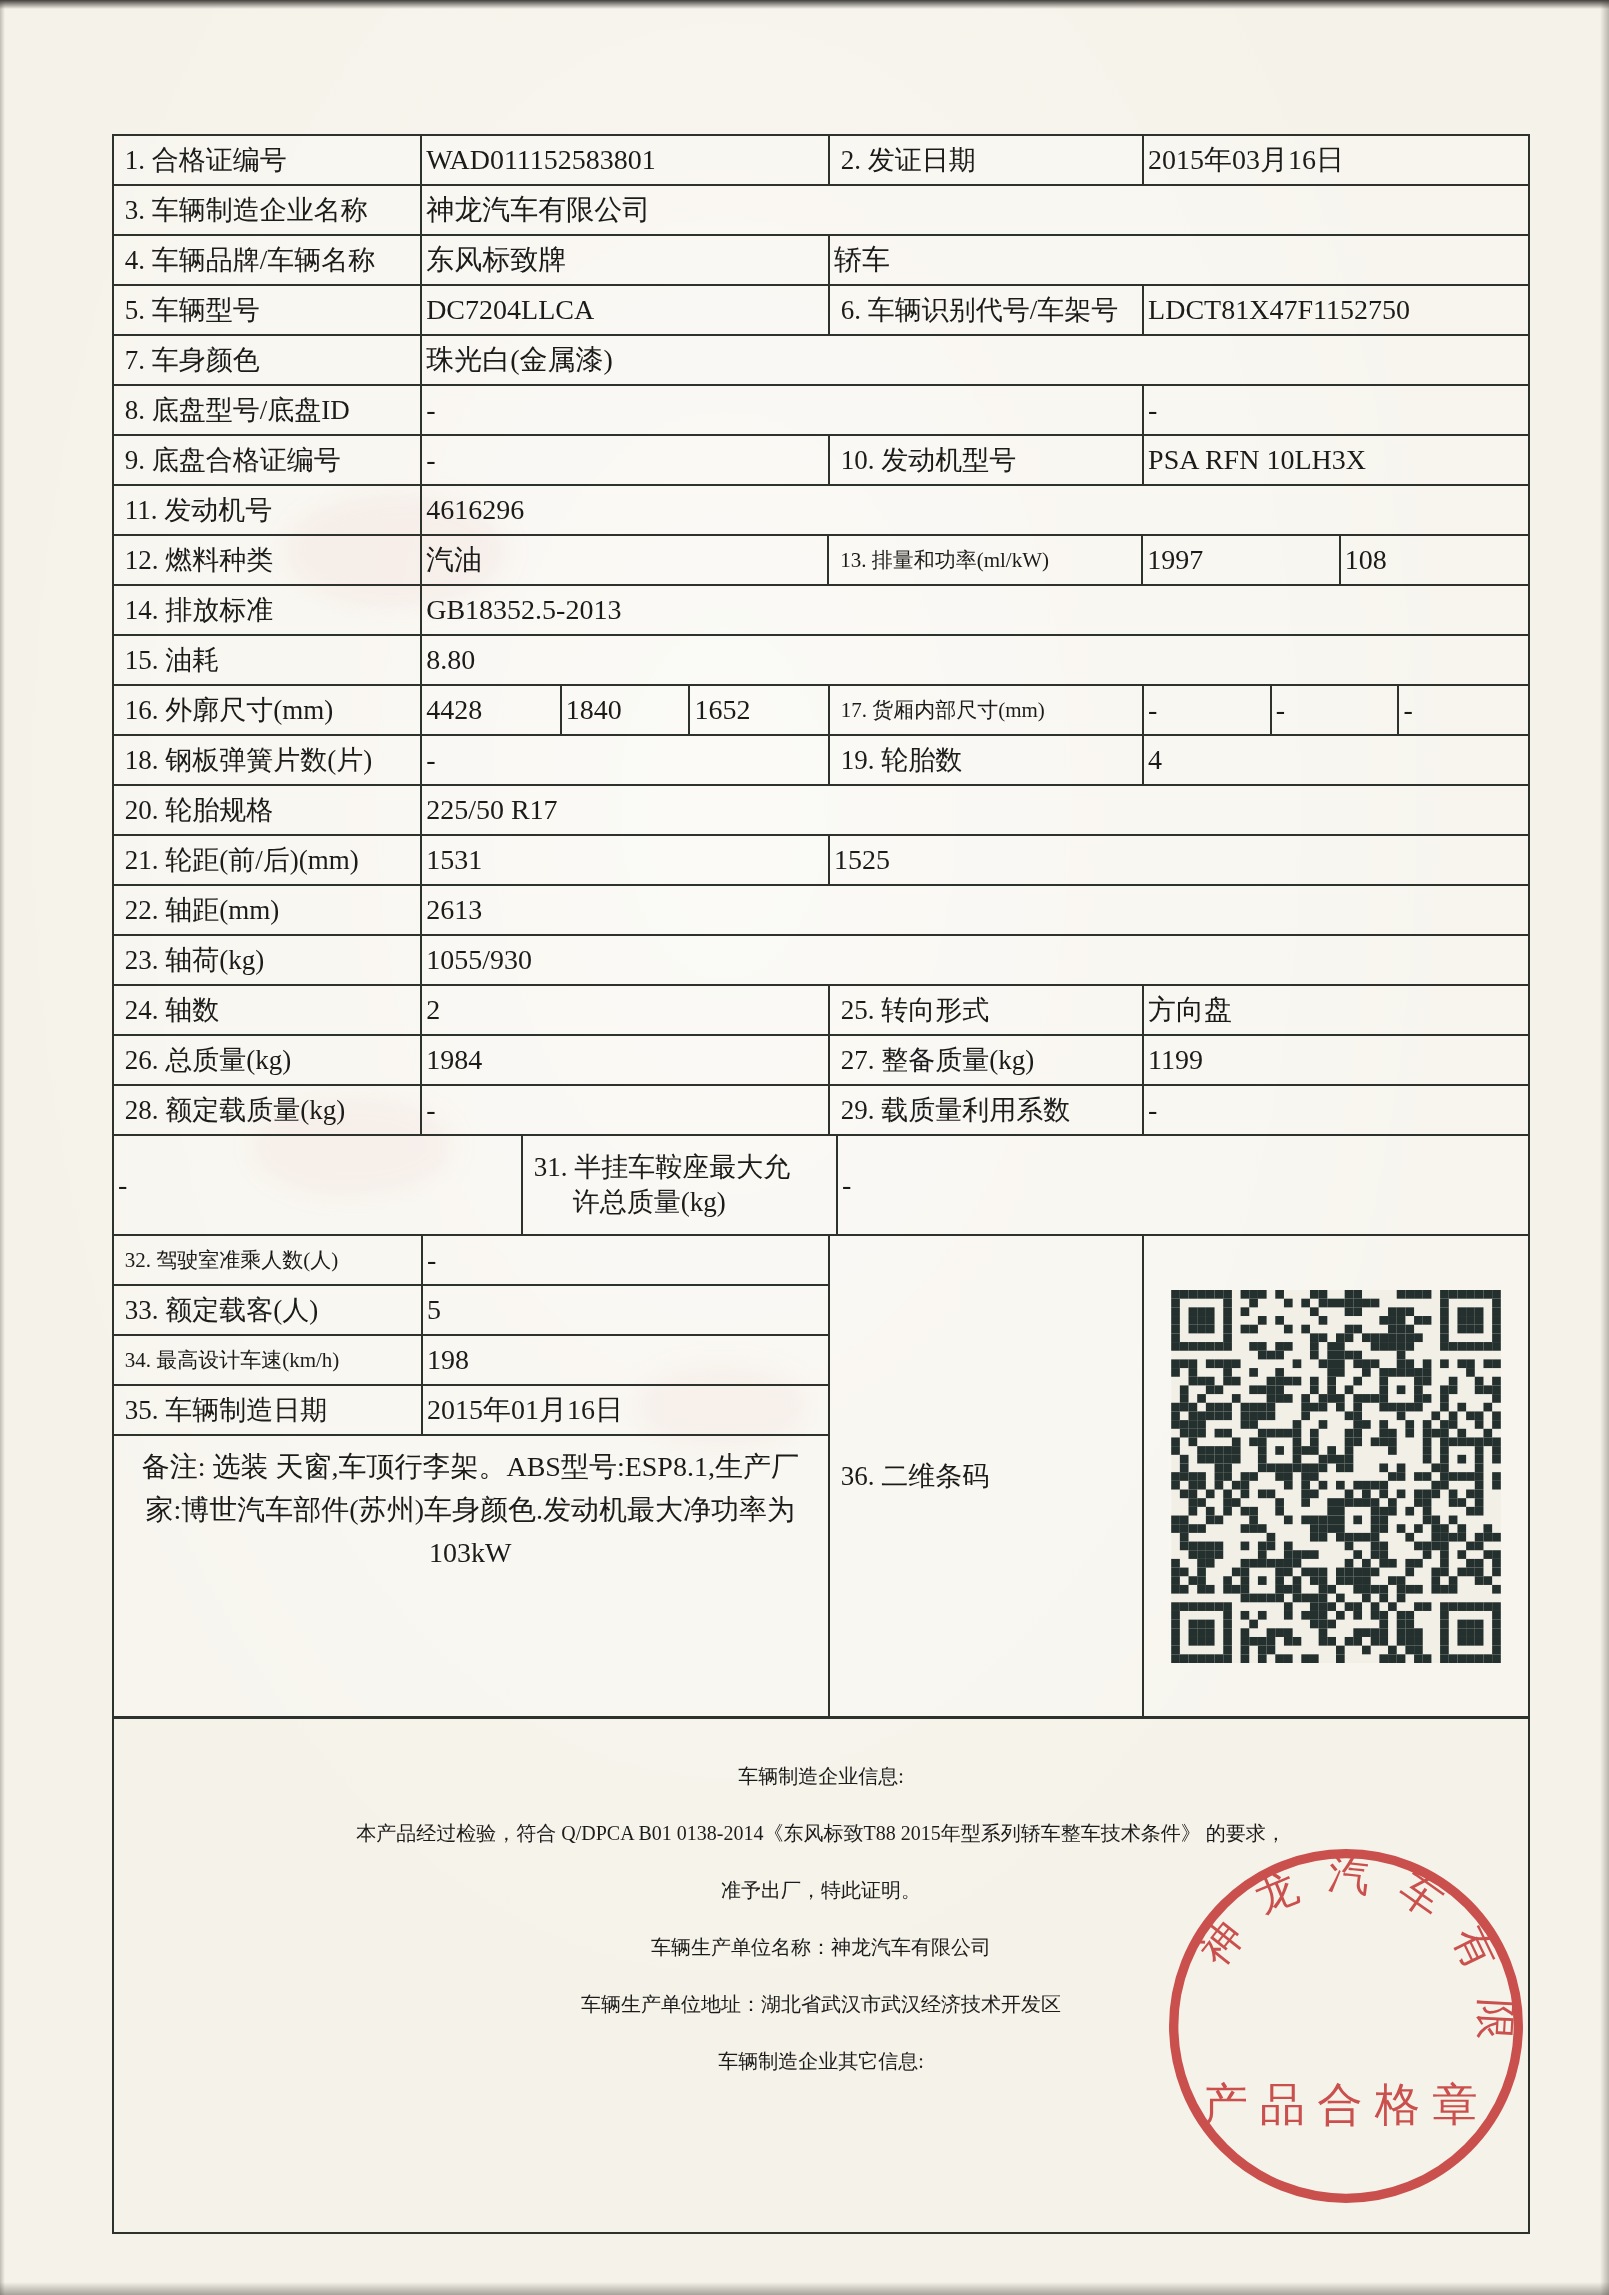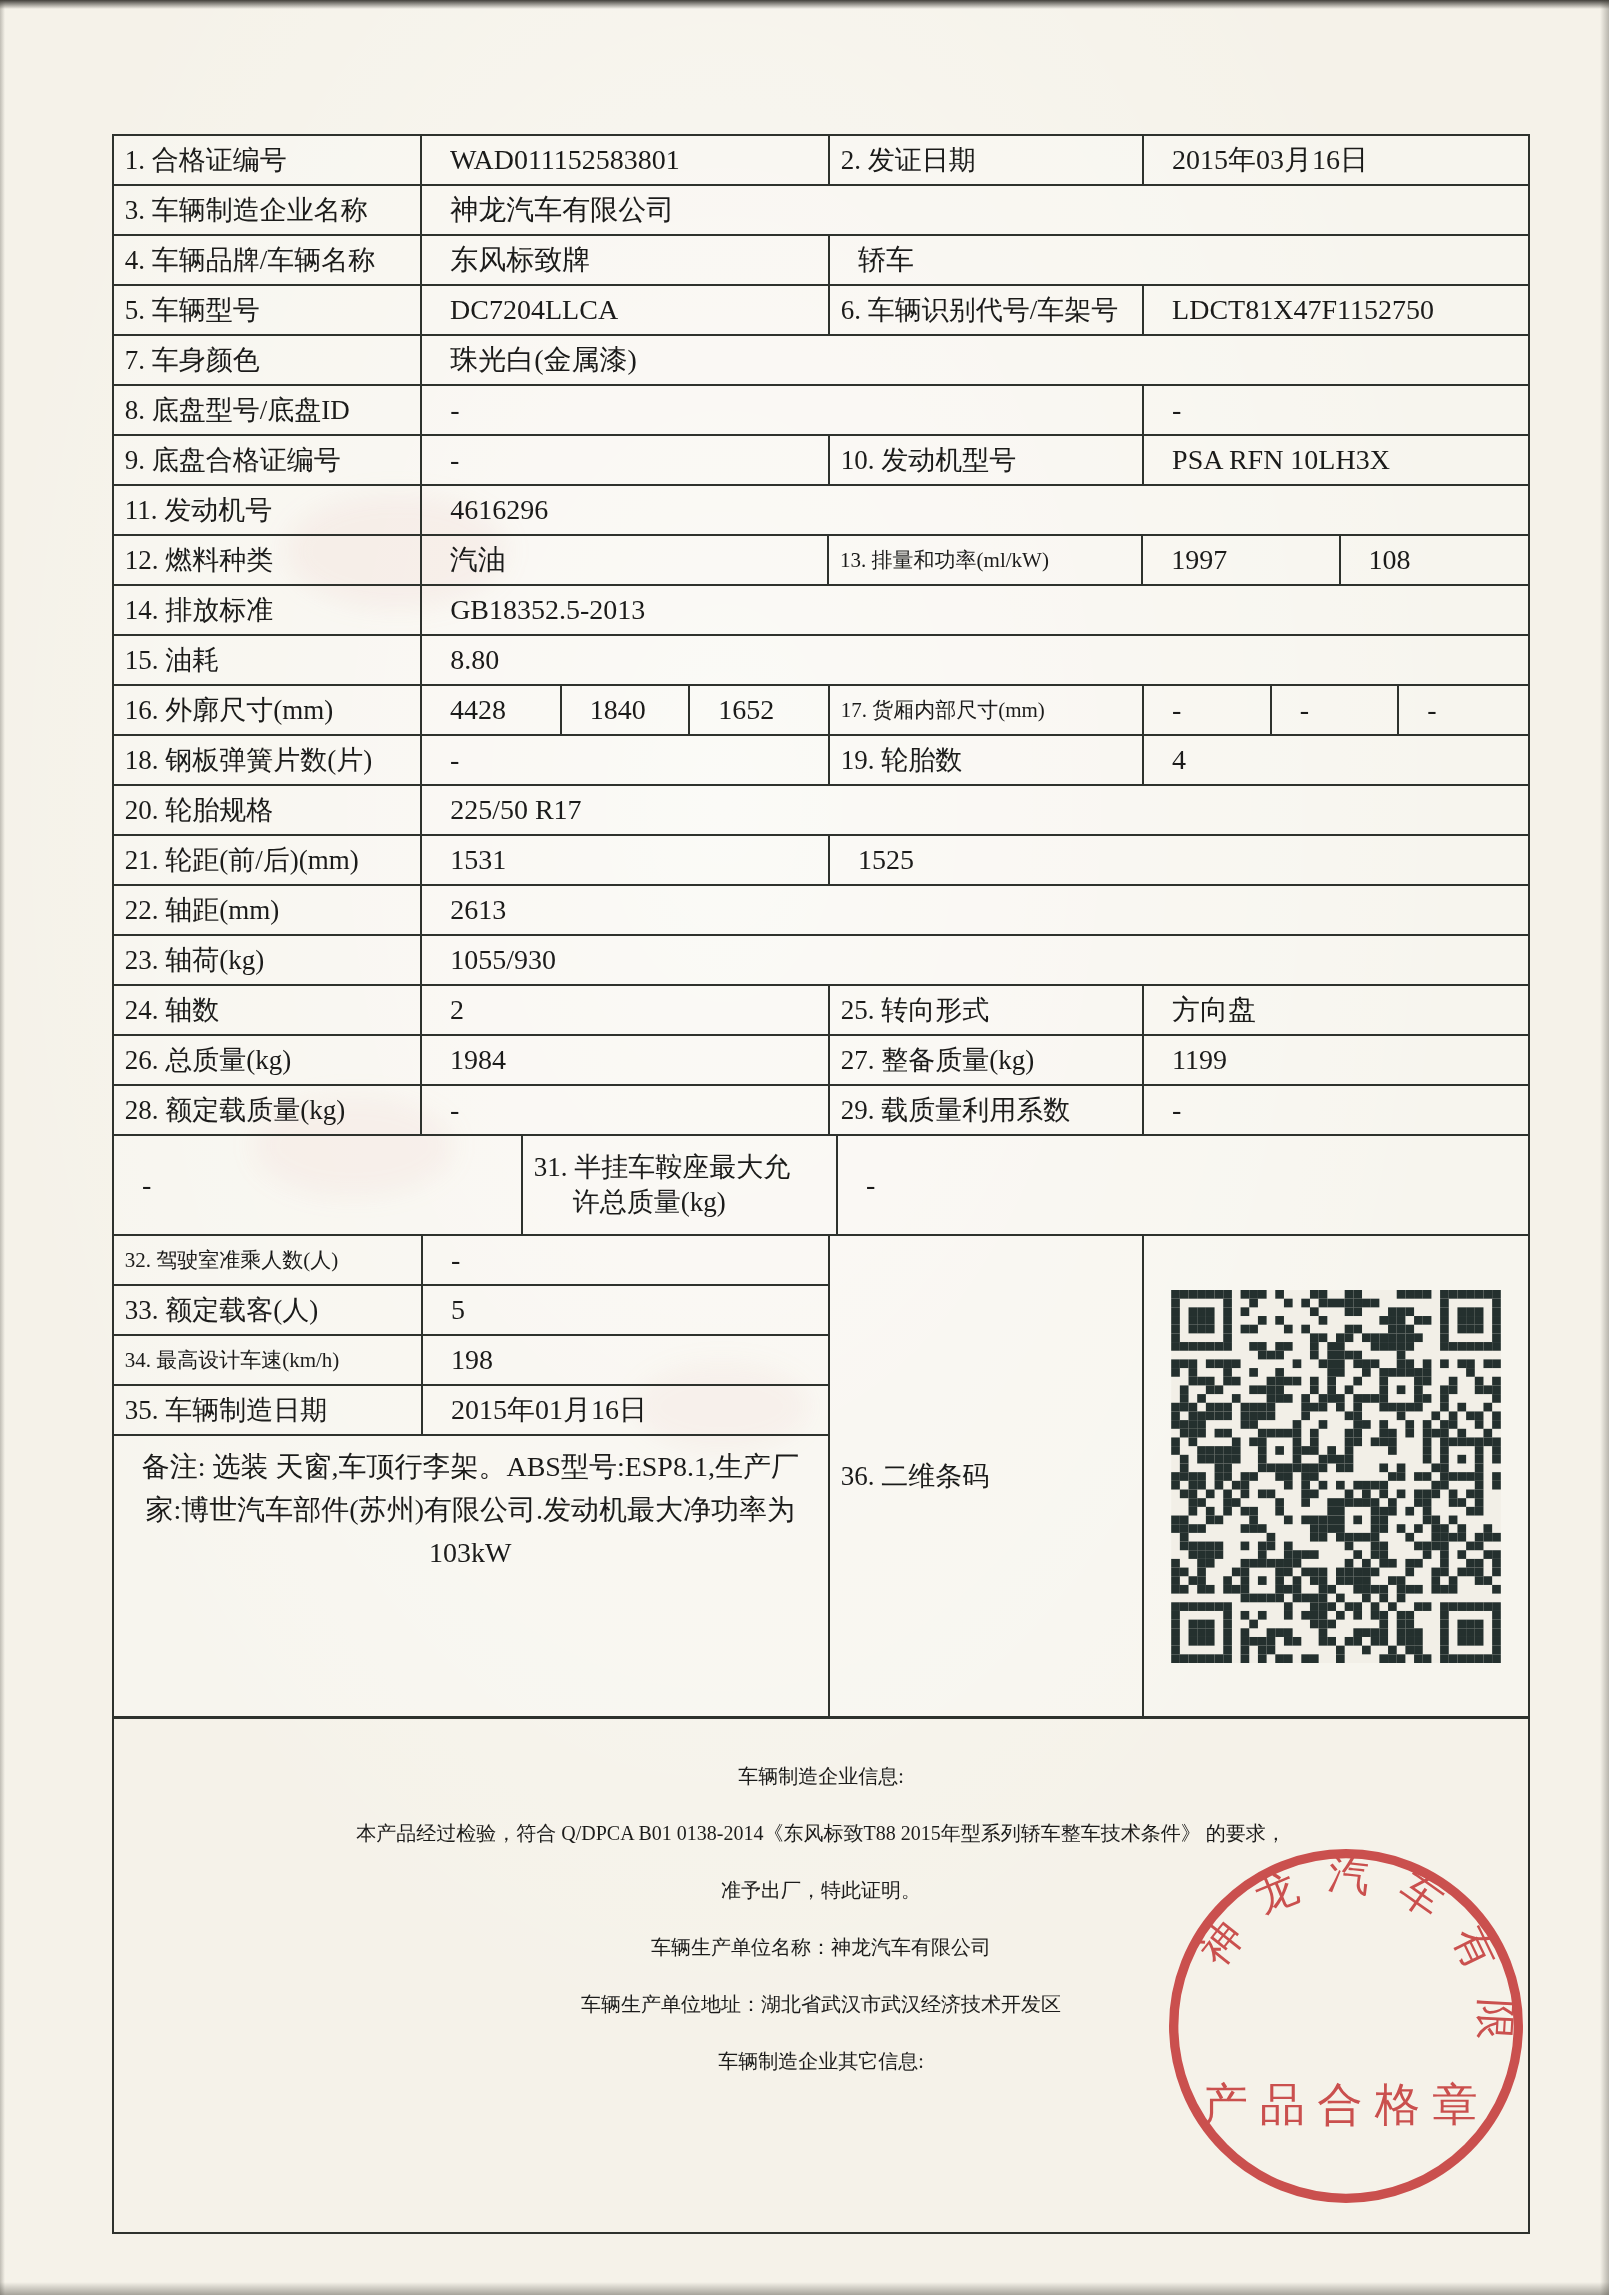--- a/index.html
+++ b/index.html
@@ -29,21 +29,21 @@
   
   .tbl{
     position:absolute;left:112px;top:134px;width:1418px;
     border:2px solid var(--line);border-bottom:none;
     background:rgba(255,255,255,.25);
   }
   .tr{display:flex;height:50px;border-bottom:2px solid var(--line);}
   .c{display:flex;align-items:center;padding-left:10.7px;border-right:2px solid var(--line);overflow:hidden;}
   .c:last-child{border-right:none;}
   .lab{font-size:27px;letter-spacing:0px;white-space:nowrap;}
-  .val{font-size:28px;padding-left:28px;white-space:nowrap;}
+  .val{font-size:28px;padding-left:4px;white-space:nowrap;}
   .tight{font-size:21px;}
   .two-line{flex-direction:column;align-items:flex-start;justify-content:center;line-height:35px;}
   .two-line .l2{padding-left:39px;}
 
   
   .special{height:480px;border-bottom:none;}
   .leftcol{width:718px;display:flex;flex-direction:column;border-right:2px solid var(--line);}
   .sr{display:flex;height:50px;border-bottom:2px solid var(--line);flex:none;}
   .sr .c{height:100%;}
   .remarks{flex:1;border-right:none;display:block;padding:9.4px 13.4px 0 12px;font-size:28px;line-height:43px;white-space:normal;}
@@ -221,21 +221,21 @@
           <div class="c val" style="flex:1">5</div>
         </div>
         <div class="sr">
           <div class="c lab tight" style="width:309px">34. 最高设计车速(km/h)</div>
           <div class="c val" style="flex:1">198</div>
         </div>
         <div class="sr">
           <div class="c lab" style="width:309px">35. 车辆制造日期</div>
           <div class="c val" style="flex:1">2015年01月16日</div>
         </div>
-        <div class="remarks c">备注: 选装 天窗,车顶行李架。ABS型号:ESP8.1,生产厂家:博世汽车部件(苏州)有限公司.发动机最大净功率为103kW</div>
+        <div class="remarks c">备注: 选装 天窗,车顶行李架。ABS型号:ESP8.1,生产厂家:博世汽车部件(苏州)车身颜色.发动机最大净功率为103kW</div>
       </div>
       <div class="c lab lab36">36. 二维条码</div>
       <div class="c qrcell">
         <div id="qr">
             <svg width="330" height="373" xmlns="http://www.w3.org/2000/svg" viewBox="0 0 494 559">
               <rect width="100%" height="100%" fill="#f2efe7"></rect>
               <rect x="0" y="0" width="13" height="13" fill="#24302e"></rect>
               <rect x="13" y="0" width="13" height="13" fill="#24302e"></rect>
               <rect x="26" y="0" width="13" height="13" fill="#24302e"></rect>
               <rect x="39" y="0" width="13" height="13" fill="#24302e"></rect>

